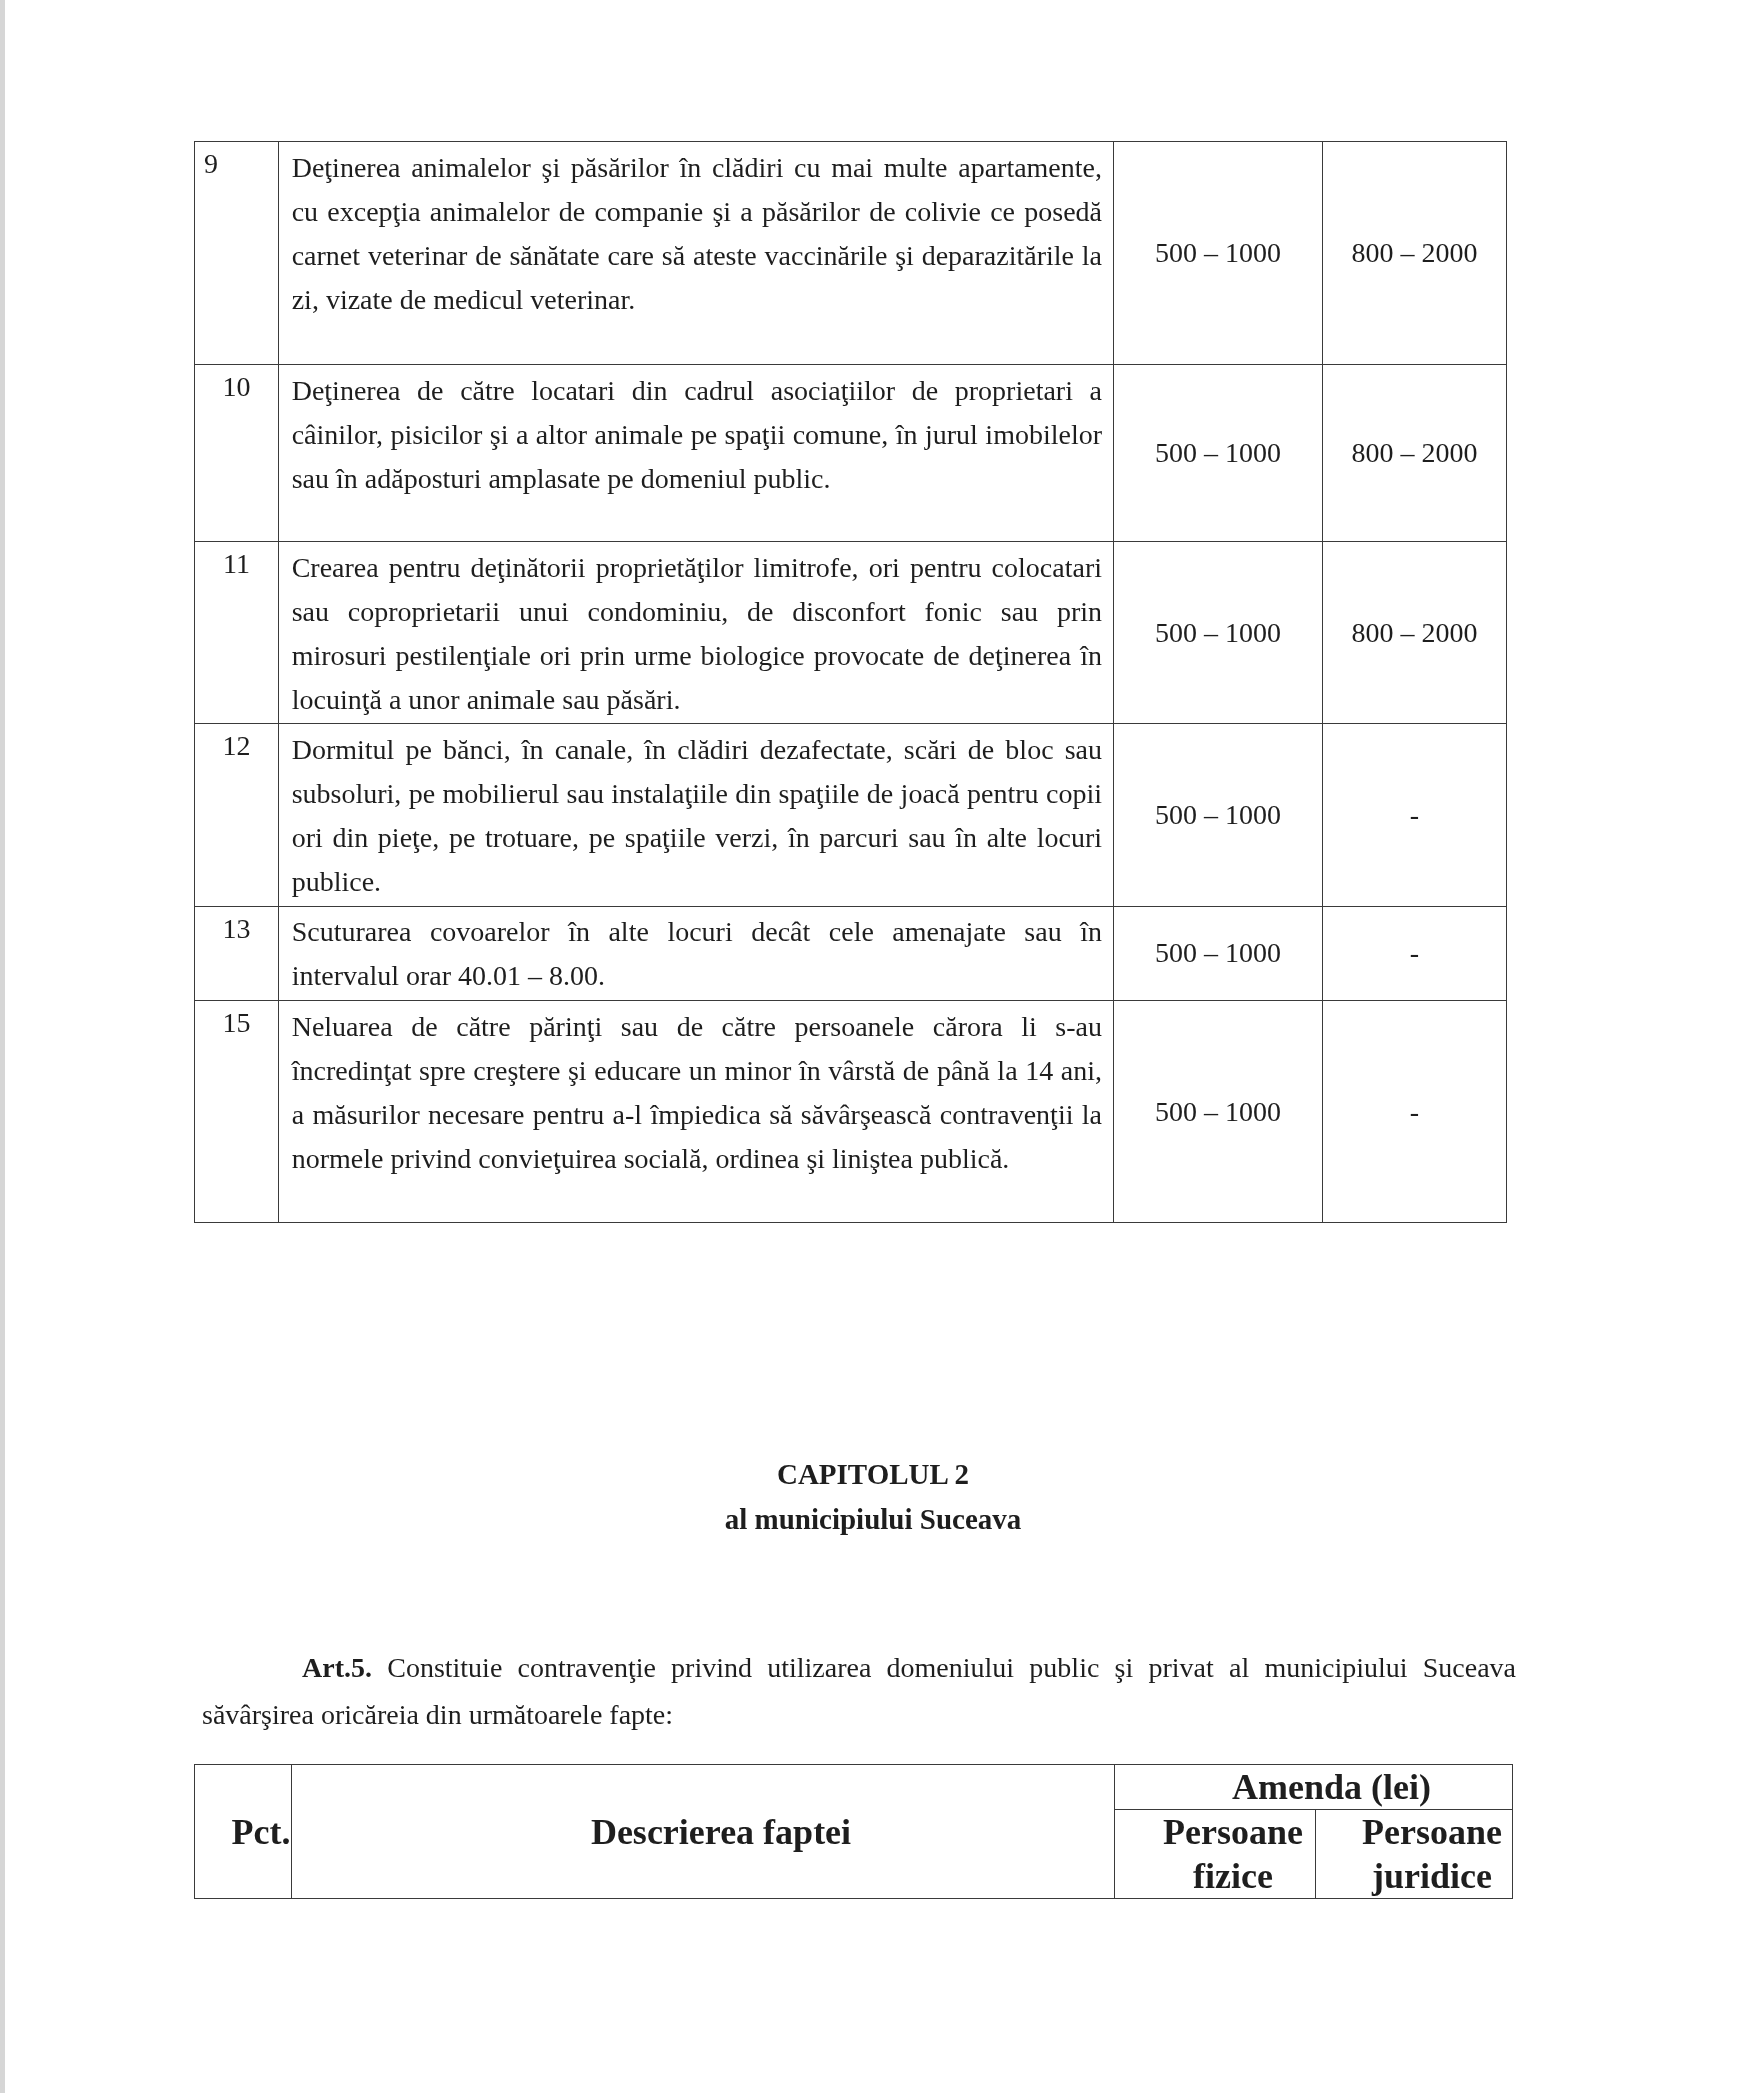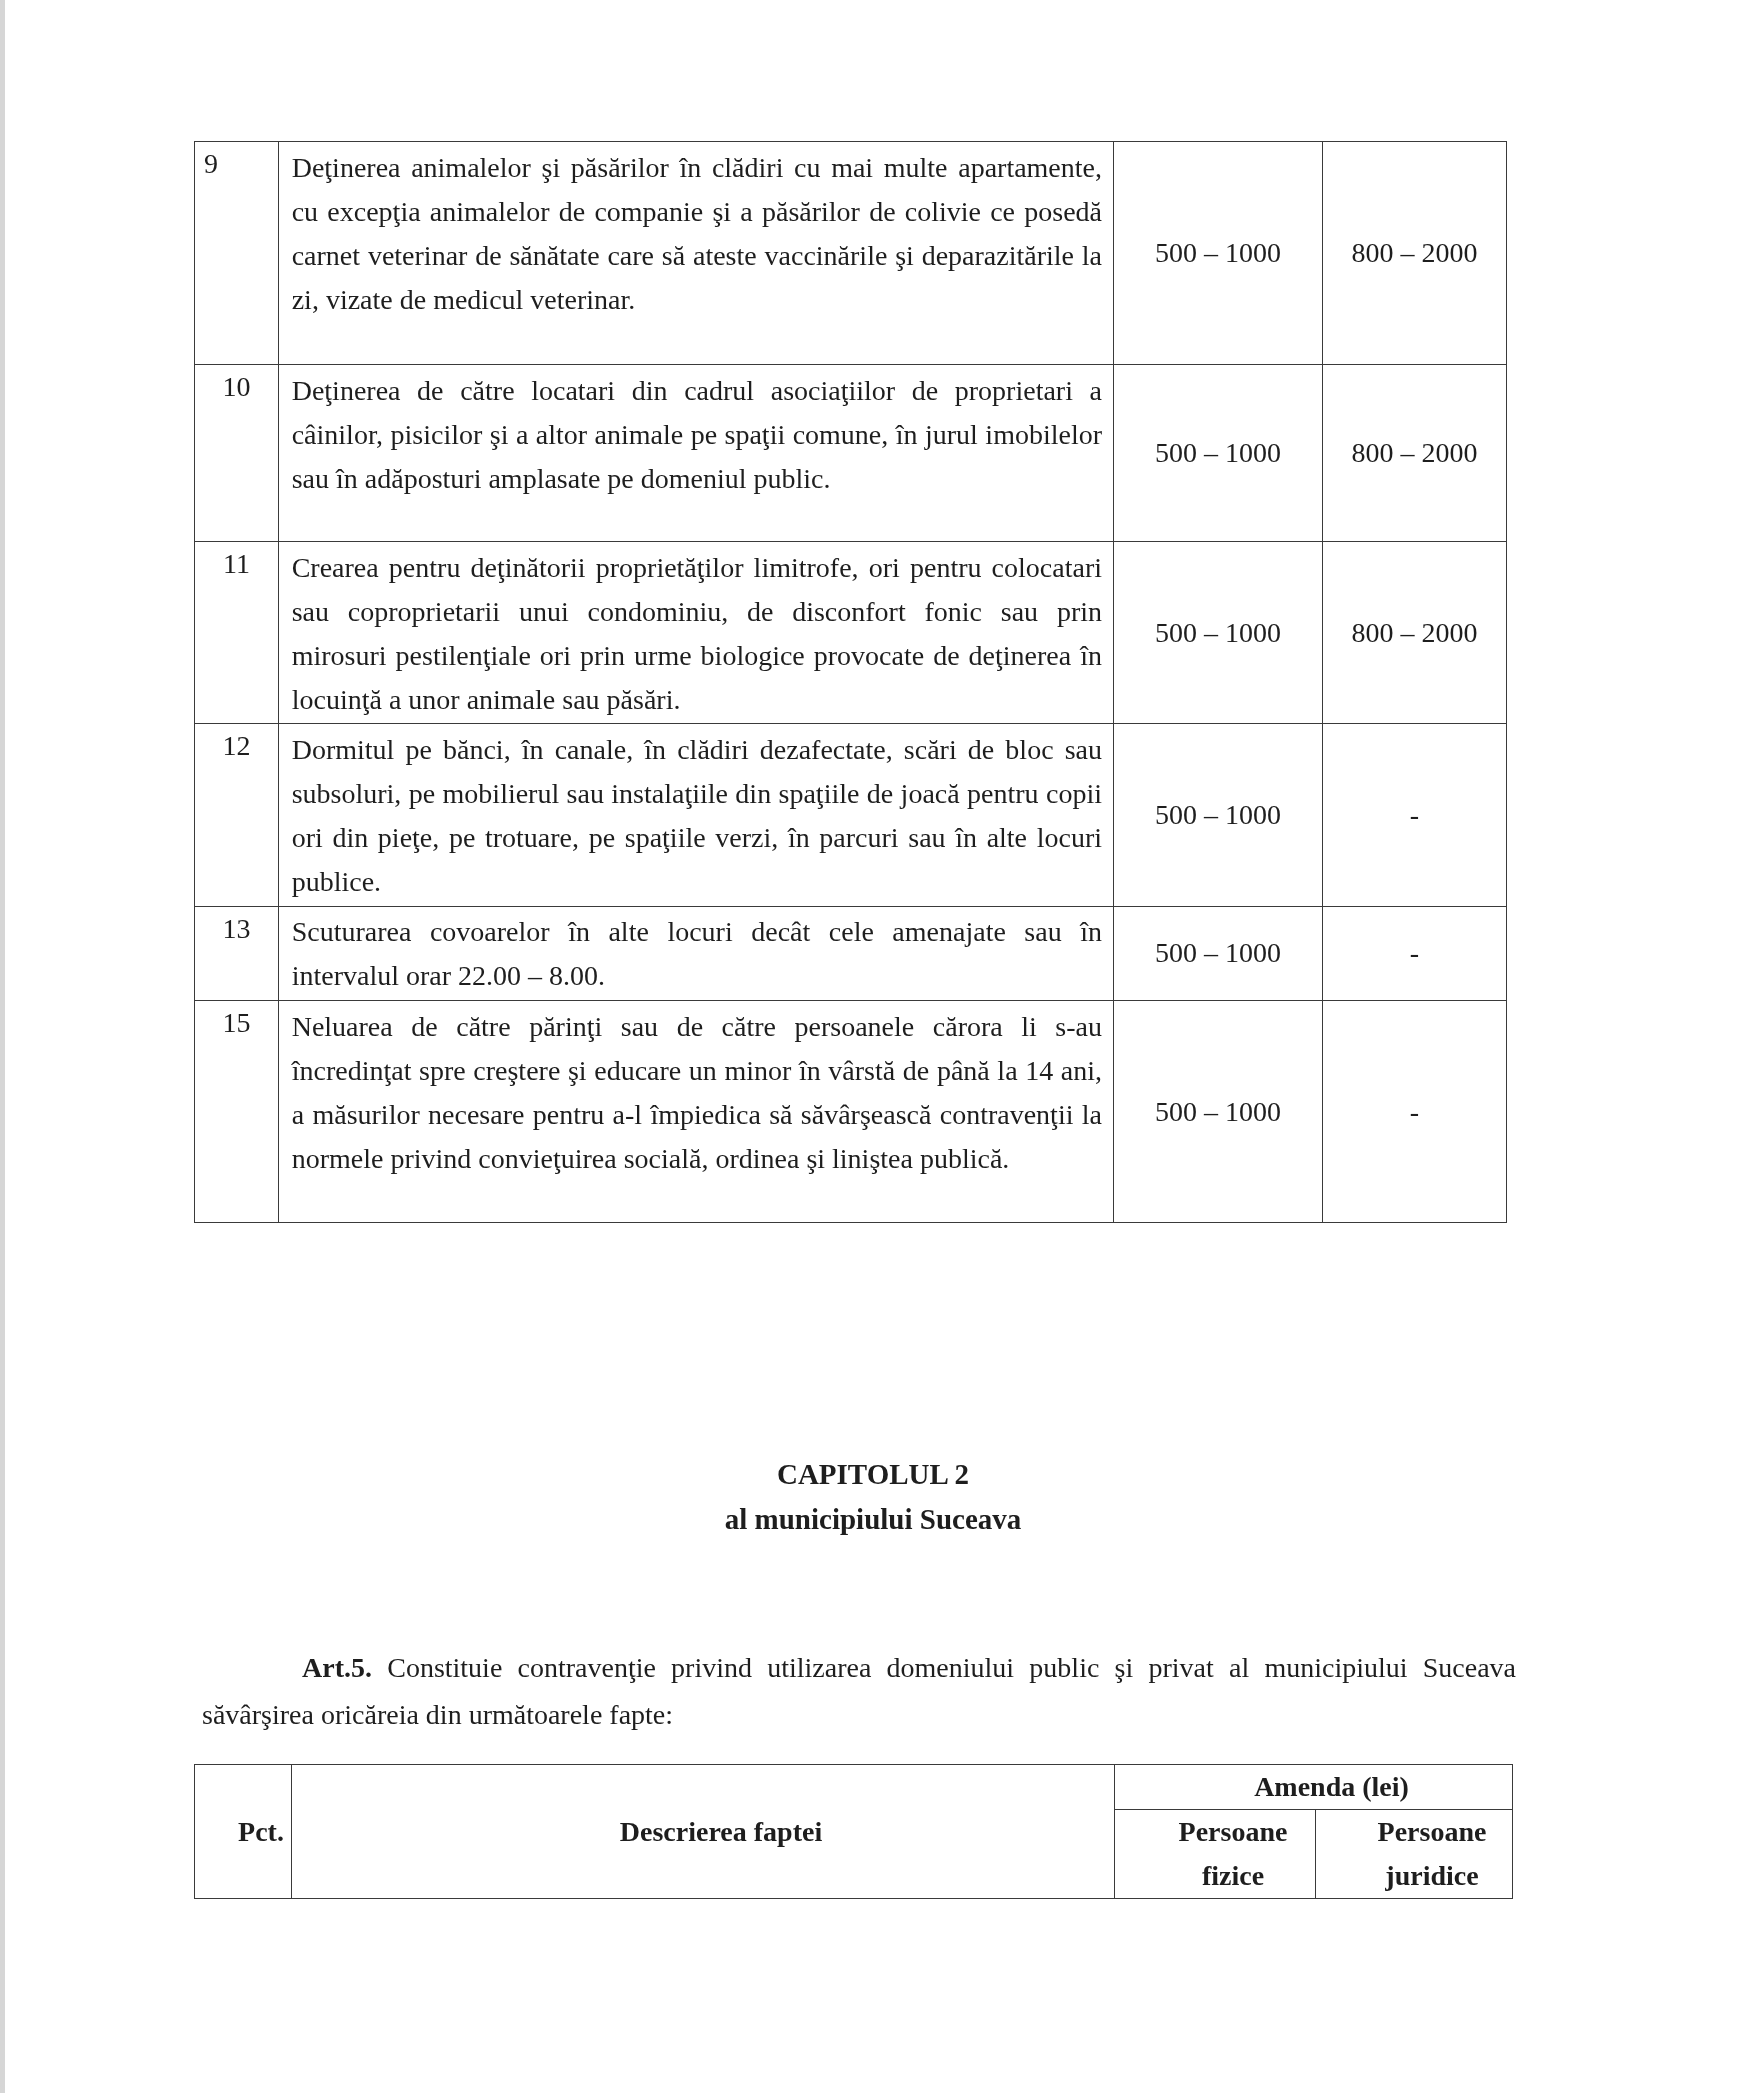--- a/index.html
+++ b/index.html
@@ -22,21 +22,21 @@
   .nr { text-align: left; padding-left: 9px !important; }
   .nr.centered { text-align: center; padding-left: 0 !important; }
   .desc { text-align: justify; padding: 3.6px 11px 1.8px 12.7px !important; }
   .amt { text-align: center; vertical-align: middle !important; }
 
   #header-table { left: 194px; top: 1764px; width: 1318px; }
   #header-table col.h-pct { width: 97px; }
   #header-table col.h-desc { width: 823px; }
   #header-table col.h-pf { width: 201px; }
   #header-table col.h-pj { width: 197px; }
-  #header-table th { font-weight: bold; font-size: 28px; line-height: 44px; text-align: center; vertical-align: middle; padding-left: 36px; }
+  #header-table th { font-weight: bold; font-size: 36px; line-height: 44px; text-align: center; vertical-align: middle; padding-left: 36px; }
 
   .chapter { position: absolute; left: 0; width: 1746px; text-align: center; font-weight: bold; font-size: 29px; line-height: 45px; }
   .chapter .title { display: block; }
   .article { position: absolute; left: 194px; top: 1636px; width: 1314px; font-size: 28px; line-height: 47px; text-align: justify; text-indent: 100px; }
   .article b { font-weight: bold; }
 </style>
 </head>
 <body>
 
 <div class="left-strip"></div>
@@ -70,21 +70,21 @@
         <td class="amt">800 – 2000</td>
       </tr>
       <tr style="height:175px">
         <td class="nr centered">12</td>
         <td class="desc">Dormitul pe bănci, în canale, în clădiri dezafectate, scări de bloc sau subsoluri, pe mobilierul sau instalaţiile din spaţiile de joacă pentru copii ori din pieţe, pe trotuare, pe spaţiile verzi, în parcuri sau în alte locuri publice.</td>
         <td class="amt">500 – 1000</td>
         <td class="amt">-</td>
       </tr>
       <tr style="height:92px">
         <td class="nr centered">13</td>
-        <td class="desc">Scuturarea covoarelor în alte locuri decât cele amenajate sau în intervalul orar 22.00 – 8.00.</td>
+        <td class="desc">Scuturarea covoarelor în alte locuri decât cele amenajate sau în intervalul orar 40.01 – 8.00.</td>
         <td class="amt">500 – 1000</td>
         <td class="amt">-</td>
       </tr>
       <tr style="height:222px">
         <td class="nr centered">15</td>
         <td class="desc">Neluarea de către părinţi sau de către persoanele cărora li s-au încredinţat spre creştere şi educare un minor în vârstă de până la 14 ani, a măsurilor necesare pentru a-l împiedica să săvârşească contravenţii la normele privind convieţuirea socială, ordinea şi liniştea publică.</td>
         <td class="amt">500 – 1000</td>
         <td class="amt">-</td>
       </tr>
     </tbody>

